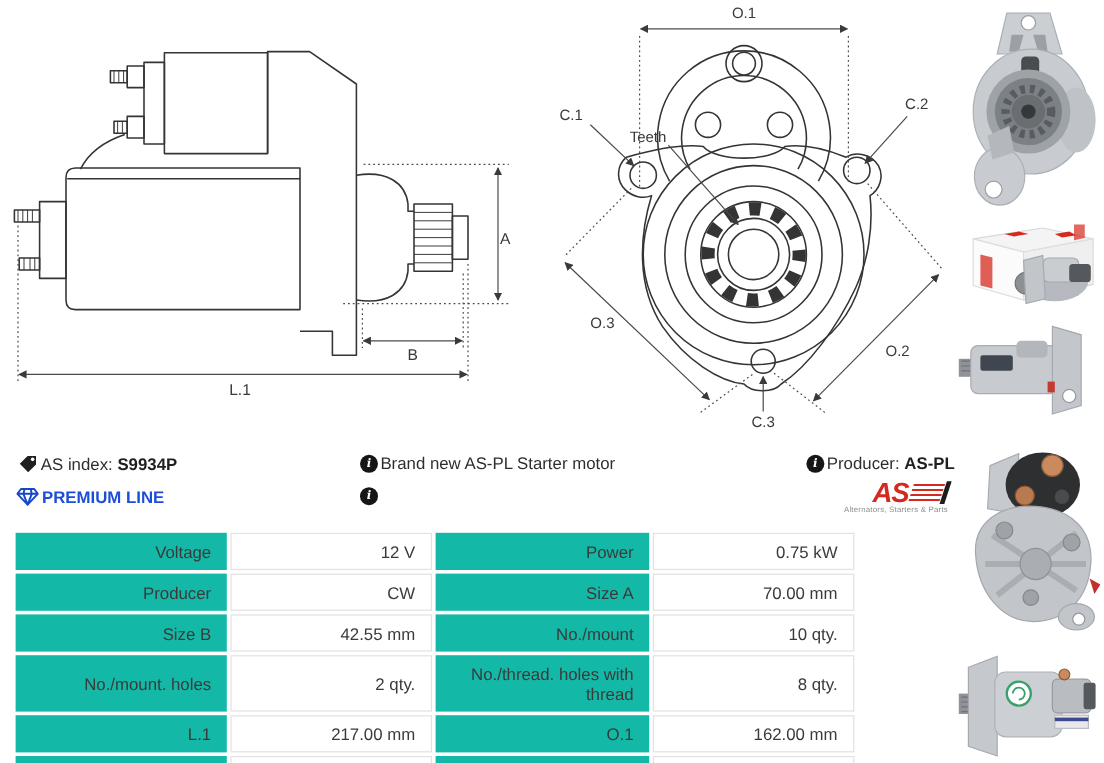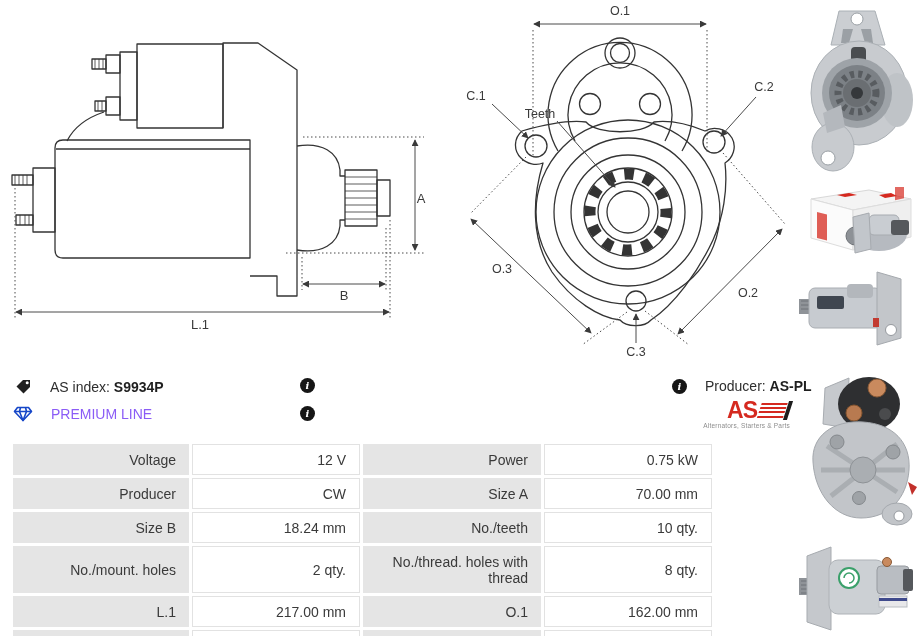--- a/index.html
+++ b/index.html
@@ -10,41 +10,41 @@
   
   .side-drawing{position:absolute;left:0;top:0;}
   .front-drawing{position:absolute;left:430px;top:0;}
 
   
   .photo-col{position:absolute;left:794px;top:0;width:126px;display:flex;flex-direction:column;align-items:center;}
   .photo-col svg{display:block;}
   .p1{margin-top:5px;} .p2{margin-top:7px;} .p3{margin-top:8px;} .p4{margin-top:20px;} .p5{margin-top:7px;}
 
   
-  .info-item{position:absolute;display:flex;align-items:center;gap:18px;font-size:14px;color:#2e2e2e;white-space:nowrap;}
+  .info-item{position:absolute;display:flex;align-items:center;gap:2px;font-size:14px;color:#2e2e2e;white-space:nowrap;}
   .info-item .txt b{font-weight:bold;color:#1f1f1f;}
   .info-icon{width:15px;height:15px;border-radius:50%;background:#161616;color:#fff;
              display:inline-flex;align-items:center;justify-content:center;
              font-size:10px;font-weight:bold;font-style:italic;font-family:"DejaVu Serif",serif;flex:0 0 auto;}
-  .premium{color:#8b5cf6;font-weight:normal;}
+  .premium{color:#1d4ed8;font-weight:bold;}
 
   
   .as-logo{position:absolute;left:698px;top:398px;width:92px;text-align:right;}
   .as-mark{display:flex;justify-content:flex-end;align-items:flex-end;height:22px;}
-  .as-word{color:#d5291f;font-weight:900;font-size:23px;line-height:20px;letter-spacing:-1px;}
+  .as-word{color:#d5291f;font-weight:900;font-style:italic;font-size:23px;line-height:20px;letter-spacing:-1px;}
   .as-stripes{width:26px;height:17px;margin-left:2px;transform:skewX(-18deg);
               background:repeating-linear-gradient(to bottom,#d5291f 0 2px,#ffffff 2px 4.2px);}
   .as-edge{width:4px;height:19px;background:#1d1d1d;transform:skewX(-18deg);margin-left:1px;}
   .as-tagline{font-size:6.5px;color:#8d8d8d;margin-top:2px;letter-spacing:.2px;}
 
   
   .spec{position:absolute;left:10px;top:441px;border-collapse:separate;border-spacing:3px;table-layout:fixed;}
   .spec td{font-size:14px;color:#3a3a3a;text-align:right;vertical-align:middle;
            padding:2px 13px 2px 6px;height:25px;}
-  .spec td.lbl{background:#e5e5e5;margin-top:40px;}
+  .spec td.lbl{background:#14b8a6;margin-top:40px;}
   .spec td.val{background:#ffffff;border:1px solid #e2e2e2;padding-left:28px;}
   .spec tr.tall td{height:41px;}
   .c1{width:176px;} .c2{width:168px;} .c3{width:178px;} .c4{width:168px;}
 </style>
 </head>
 <body>
 
 <div class="page">
 
   <svg class="side-drawing" width="430" height="365" viewBox="0 0 430 365">
@@ -247,20 +247,21 @@
       <g stroke="#1747c8" stroke-width="1.6" fill="none" stroke-linejoin="round">
         <path d="M4.5,1.5 H15.5 L18.5,5.5 L10,14.5 L1.5,5.5 Z"></path>
         <path d="M1.5,5.5 H18.5 M7.5,1.5 L6.5,5.5 L10,14.5 L13.5,5.5 L12.5,1.5"></path>
       </g>
     </svg>
     <span class="txt premium">PREMIUM LINE</span>
   </div>
 
   <div class="info-item" style="left:300px;top:378px;">
     <span class="info-icon">i</span>
+    <span class="txt">Brand new AS-PL Starter motor</span>
   </div>
 
   <div class="info-item" style="left:300px;top:406px;">
     <span class="info-icon">i</span>
   </div>
 
   <div class="info-item" style="left:672px;top:378px;">
     <span class="info-icon">i</span>
     <span class="txt"><span>Producer:</span>
       <b>AS-PL</b></span>
@@ -290,22 +291,22 @@
         <td class="val">0.75 kW</td>
       </tr>
       <tr>
         <td class="lbl">Producer</td>
         <td class="val">CW</td>
         <td class="lbl">Size A</td>
         <td class="val">70.00 mm</td>
       </tr>
       <tr>
         <td class="lbl">Size B</td>
-        <td class="val">18.24 mm</td>
-        <td class="lbl">No./teeth</td>
+        <td class="val">42.55 mm</td>
+        <td class="lbl">No./mount</td>
         <td class="val">10 qty.</td>
       </tr>
       <tr class="tall">
         <td class="lbl">No./mount. holes</td>
         <td class="val">2 qty.</td>
         <td class="lbl">No./thread. holes with thread</td>
         <td class="val">8 qty.</td>
       </tr>
       <tr>
         <td class="lbl">L.1</td>

